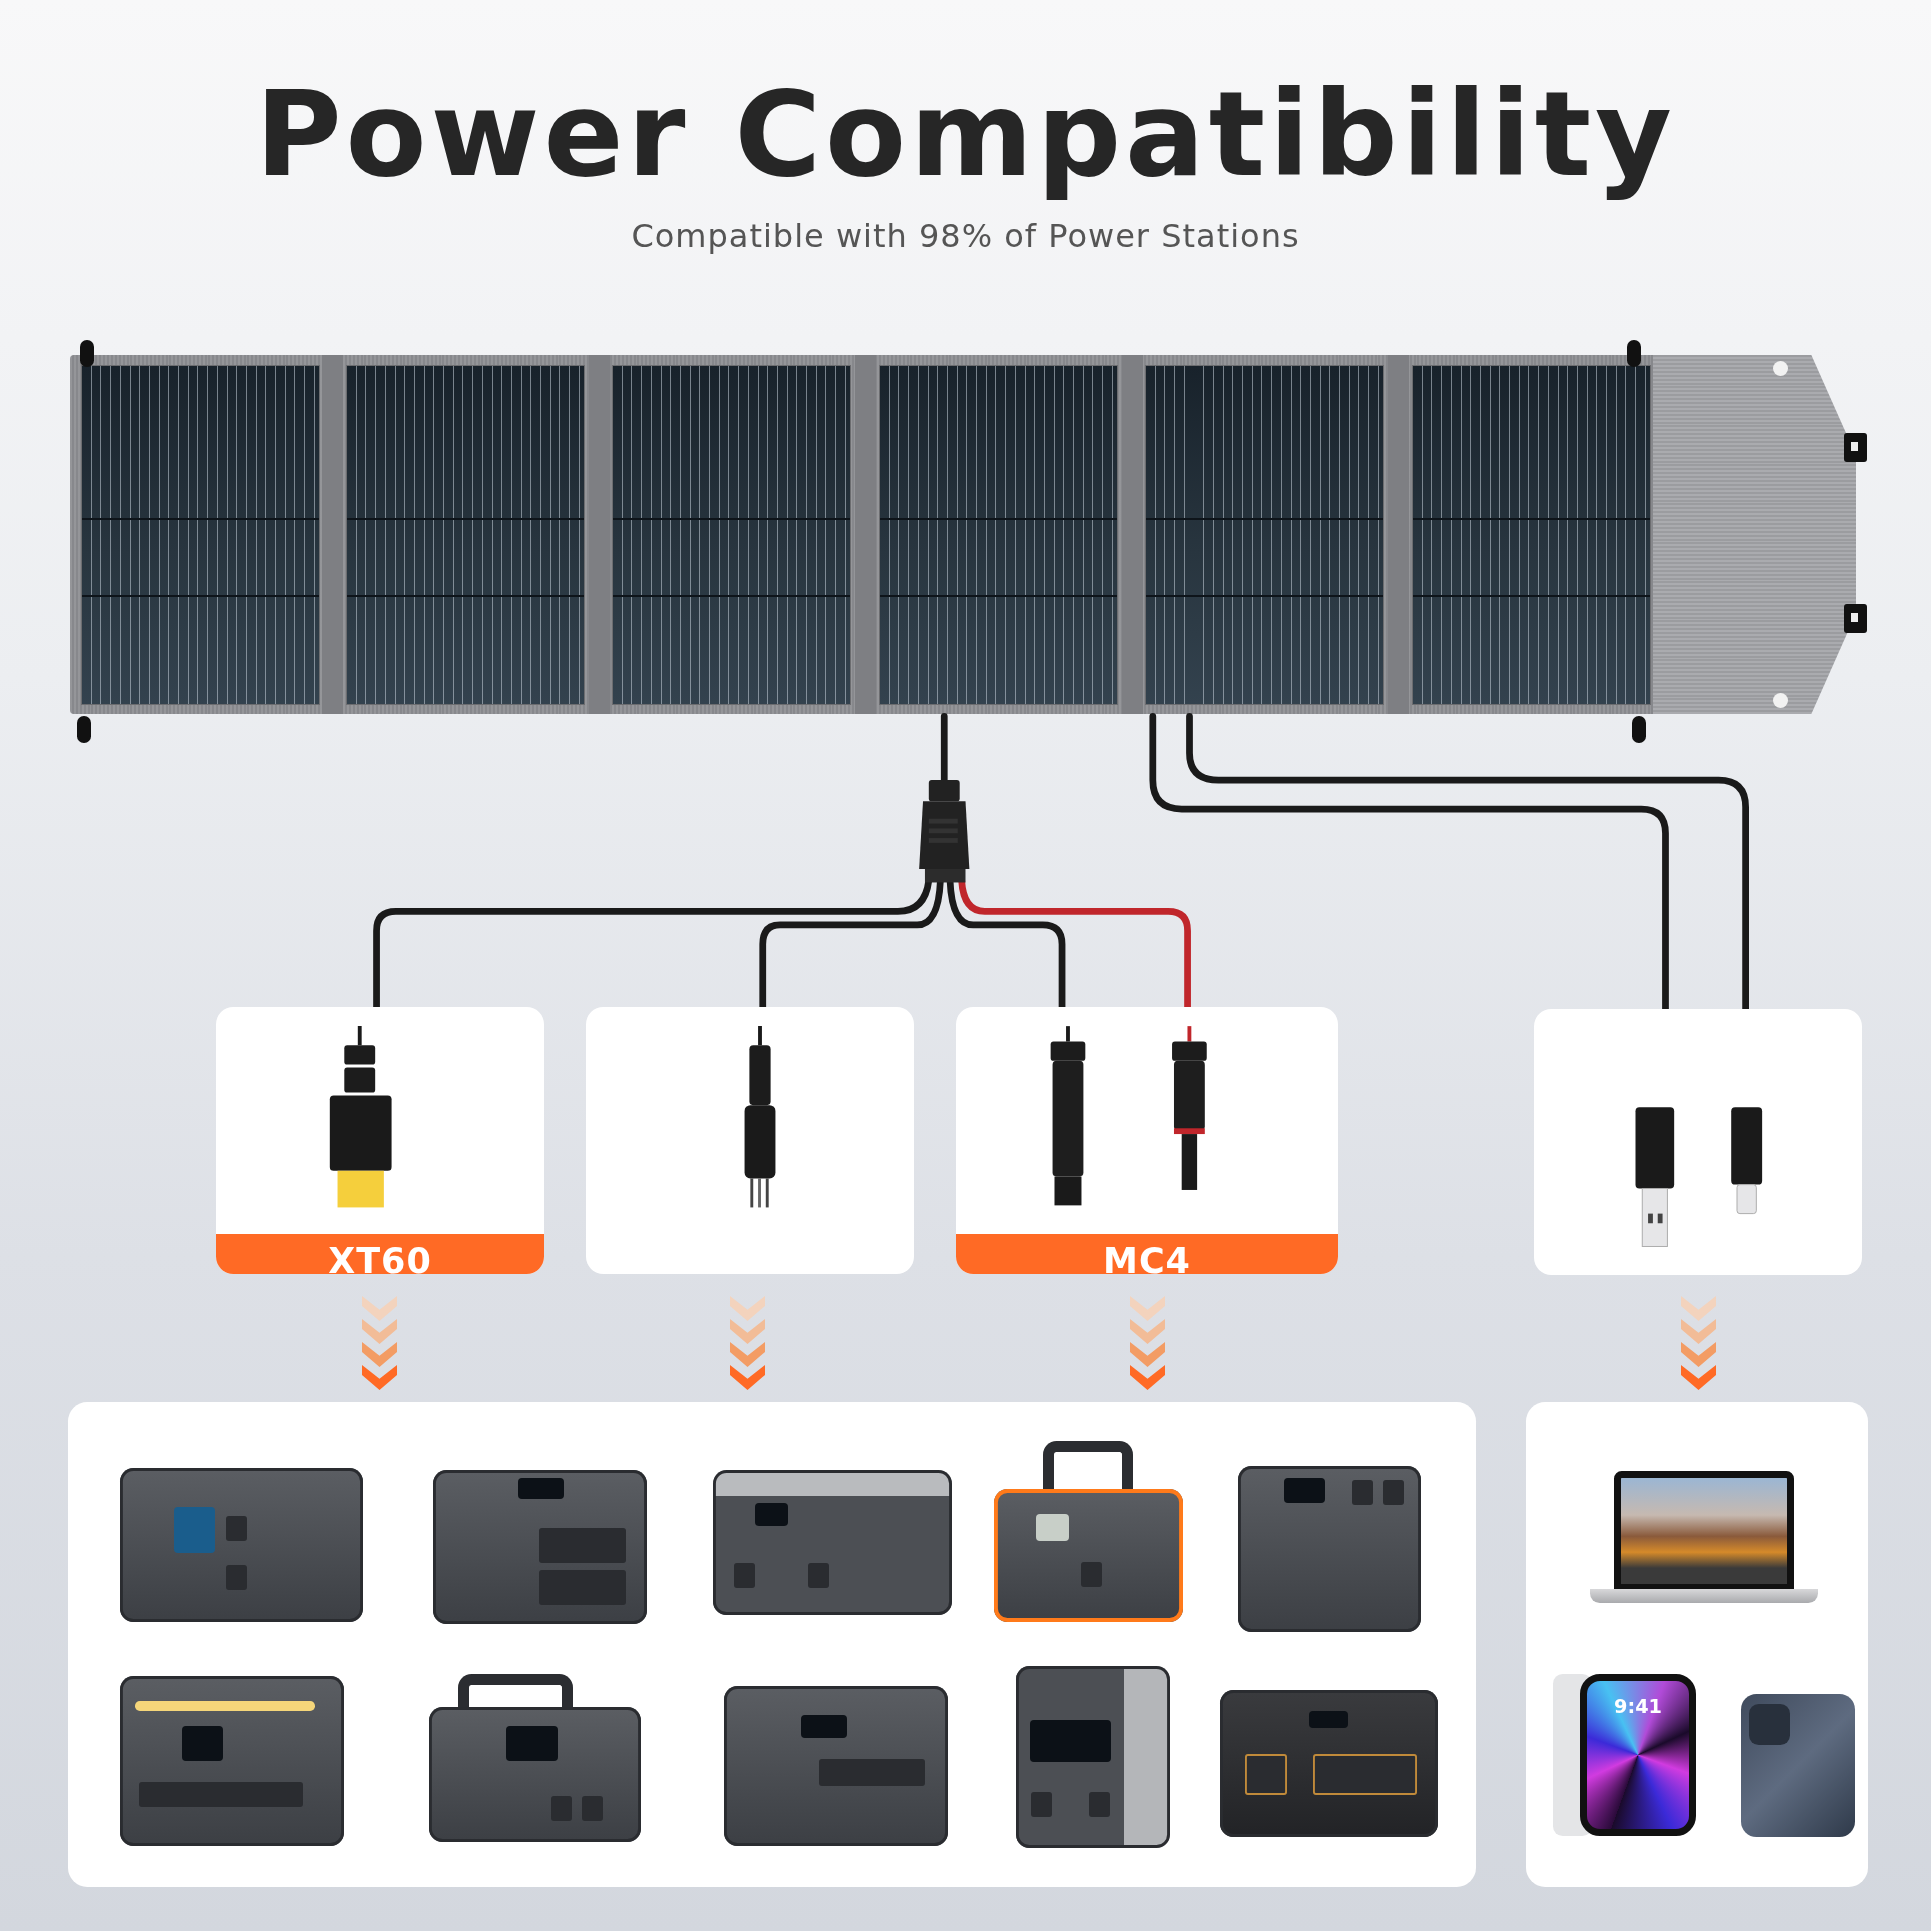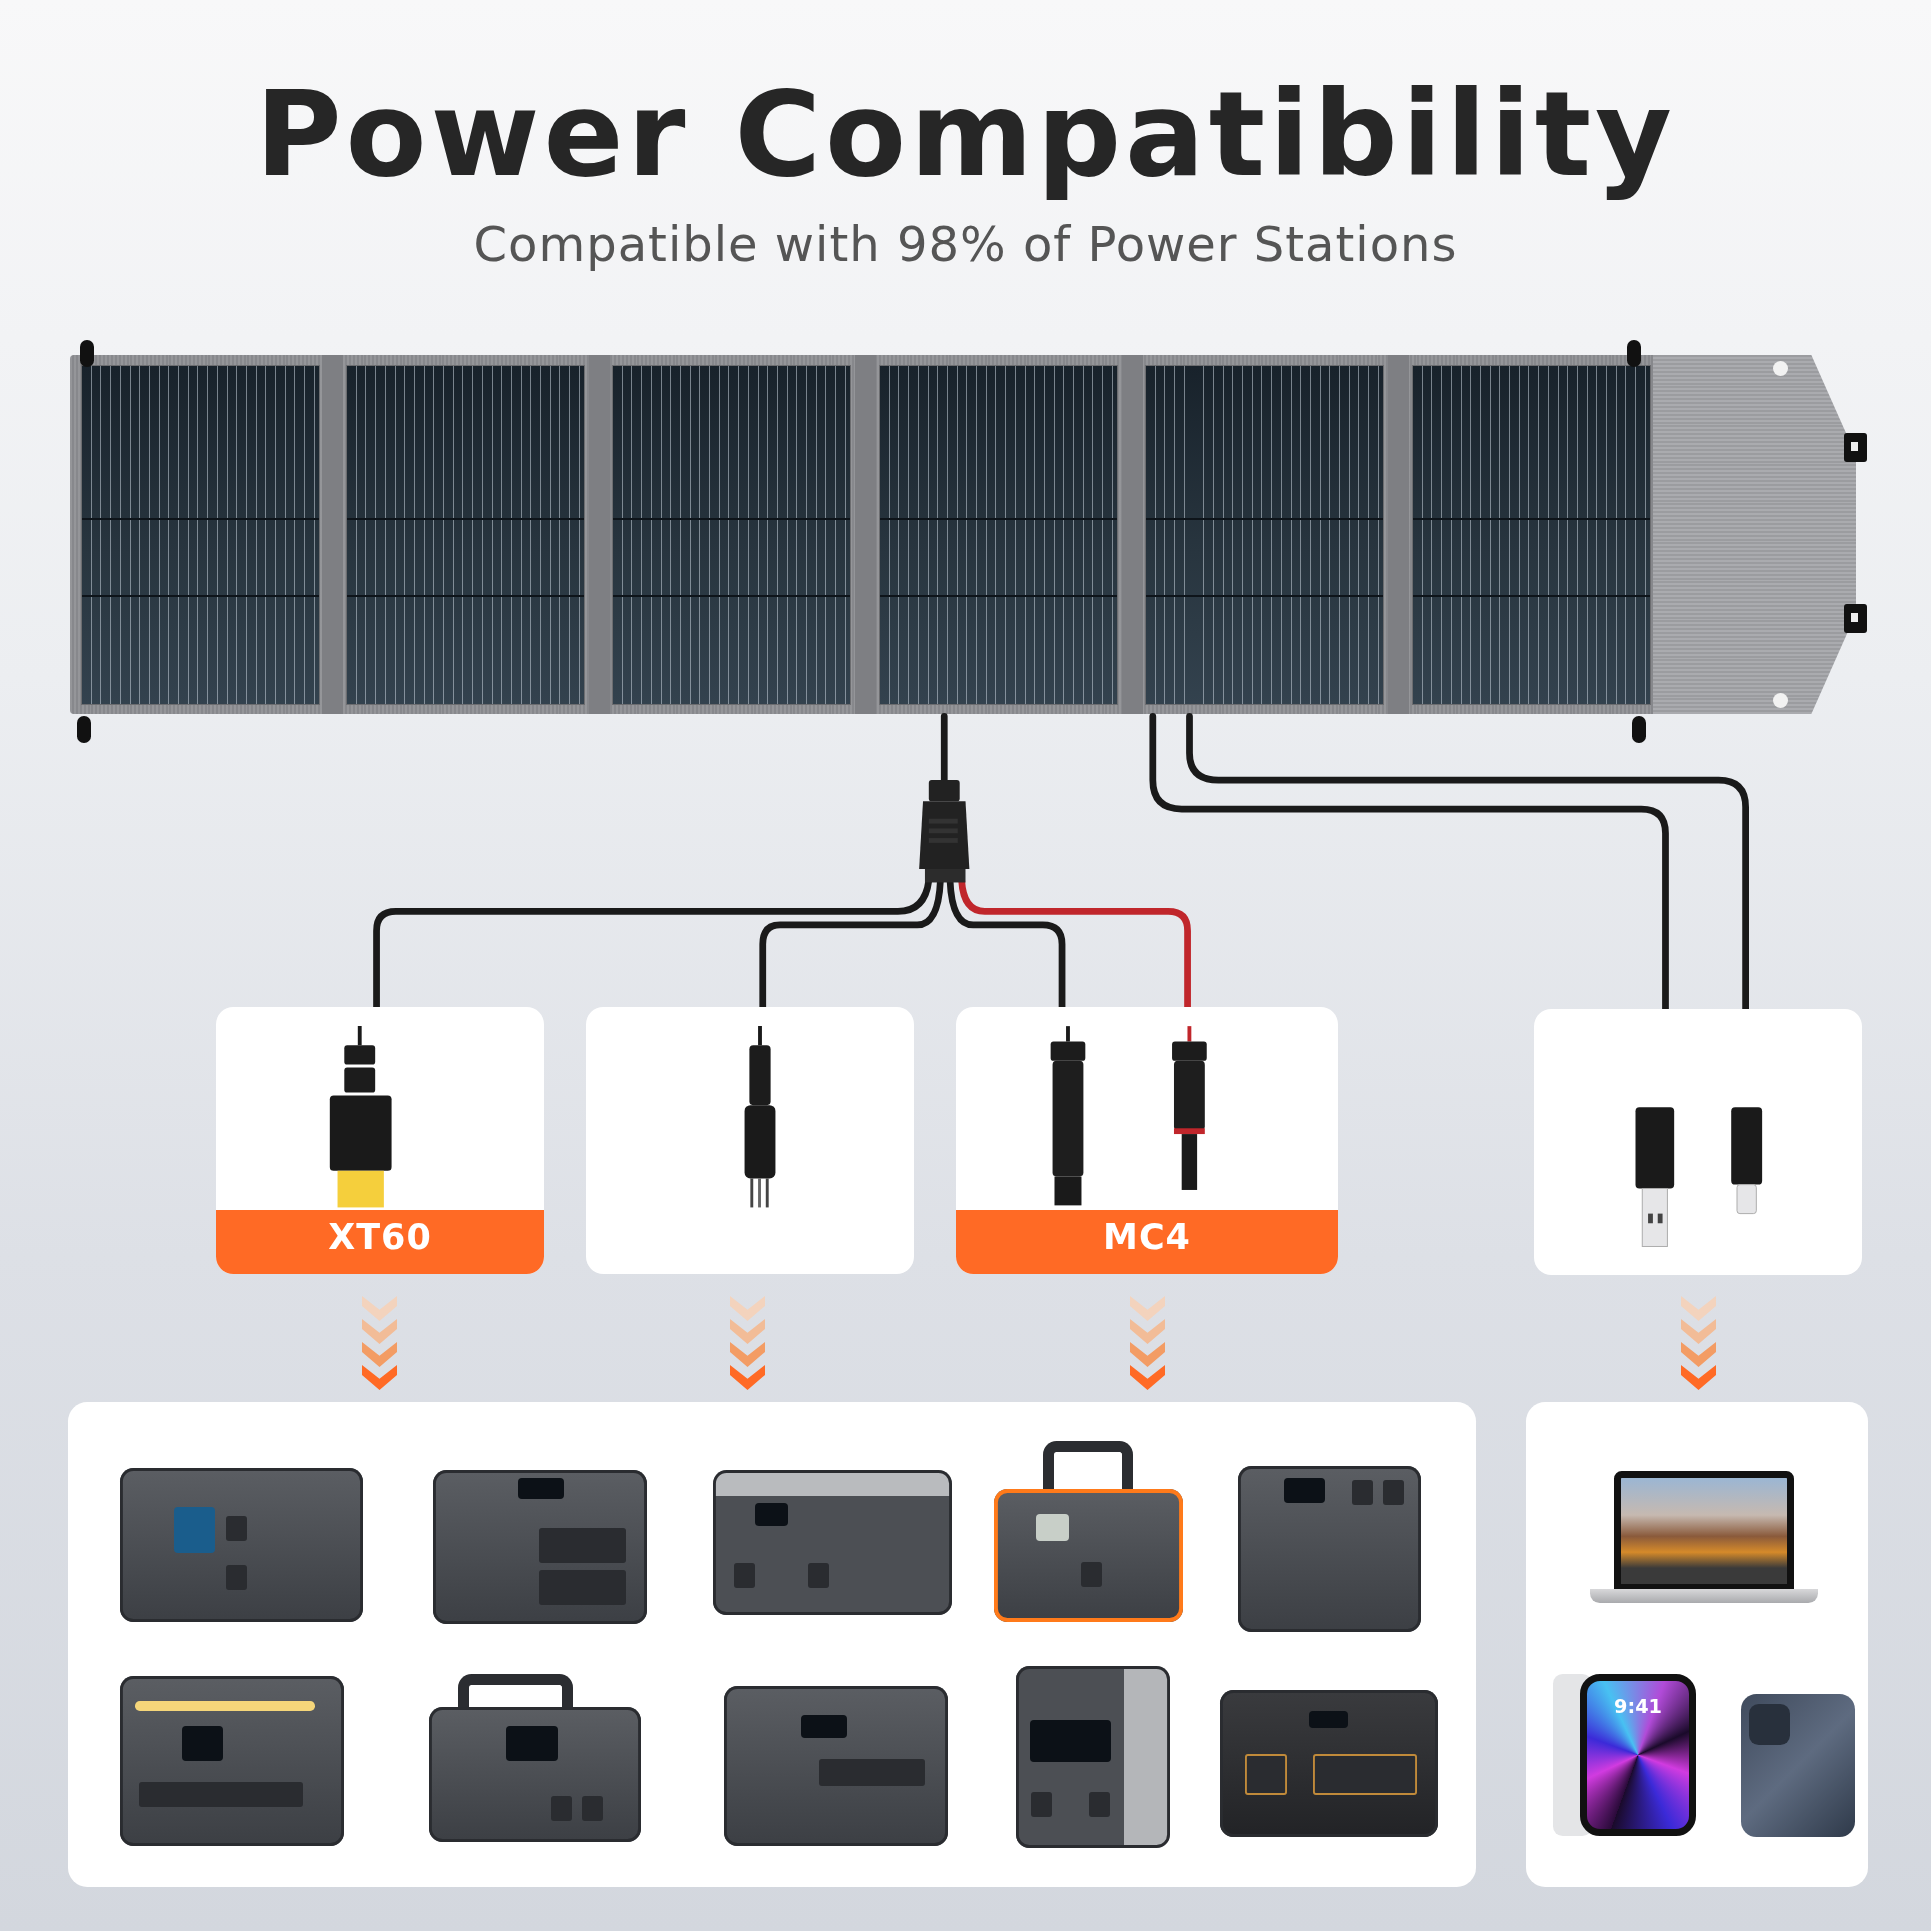--- a/index.html
+++ b/index.html
@@ -1,21 +1,21 @@
 <!DOCTYPE html>
 <html><head>
 <meta charset="utf-8">
 <style>
   html,body{margin:0;padding:0;}
   body{width:1931px;height:1931px;position:relative;overflow:hidden;
     background:linear-gradient(180deg,#f8f8f9 0%,#eceef1 35%,#dde0e6 65%,#d3d7de 100%);
     font-family:"DejaVu Sans","Liberation Sans",sans-serif;}
   .abs{position:absolute;}
   .title{left:0;width:1931px;top:75px;text-align:center;font-size:118px;font-weight:bold;color:#262626;letter-spacing:3.9px;line-height:1;}
-  .subtitle{left:0;width:1931px;top:220px;text-align:center;font-size:48px;color:#555;letter-spacing:1px;line-height:1;}
+  .subtitle{left:0;width:1931px;top:220px;text-align:center;font-size:32px;color:#555;letter-spacing:1px;line-height:1;}
 
   
   .panel{left:70px;top:355px;width:1593px;height:359px;background:#8e8f93;
     background-image:repeating-linear-gradient(90deg,rgba(255,255,255,.06) 0 1.9px,rgba(0,0,0,.05) 1.9px 3.9px);
     border-radius:3.9px;}
   .flap{left:1653px;top:355px;width:203px;height:359px;background:#a3a4a8;
     background-image:repeating-linear-gradient(0deg,rgba(255,255,255,.08) 0 1.9px,rgba(0,0,0,.05) 1.9px 3.9px);
     clip-path:polygon(0 0,78% 0,100% 28%,100% 72%,78% 100%,0 100%);}
   .grommet{width:15.4px;height:15.4px;border-radius:50%;background:#f2f2f2;}
   .cell{top:365px;height:340px;background:linear-gradient(180deg,#1b2530,#2a3844 60%,#334350);
@@ -28,21 +28,21 @@
   .hinge{top:355px;width:21px;height:359px;background:#7e7f83;}
   .clip{width:13.5px;height:27px;background:#111;border-radius:6.8px;}
   .sidelatch{width:23px;height:29px;background:#111;border-radius:2.9px;}
   .sidelatch::after{content:"";position:absolute;left:6.8px;top:8.7px;width:7.7px;height:9.7px;background:#eee;}
 
   
   svg.cables{left:0;top:0;width:1931px;height:1931px;pointer-events:none;}
 
   
   .card{background:#fff;border-radius:17.4px;overflow:hidden;}
-  .card .label{position:absolute;left:0;right:0;bottom:0;height:64px;background:#ff6a25;color:#fff;
+  .card .label{position:absolute;left:0;right:0;bottom:0;height:40px;background:#ff6a25;color:#fff;
     font-weight:bold;font-size:35px;text-align:center;line-height:54px;letter-spacing:1px;}
 
   
   .chev{width:35px;height:25px;}
   .chev::before{content:"";position:absolute;left:0;top:0;width:35px;height:25px;
     background:var(--c);clip-path:polygon(0 0,50% 55%,100% 0,100% 40%,50% 100%,0 40%);}
 
   
   .devbox{background:#fff;border-radius:19.3px;}
   .station{background:linear-gradient(180deg,#5b5e63,#3c3f44);border-radius:13.5px;box-shadow:inset 0 0 0 2.9px #2a2c30;}

